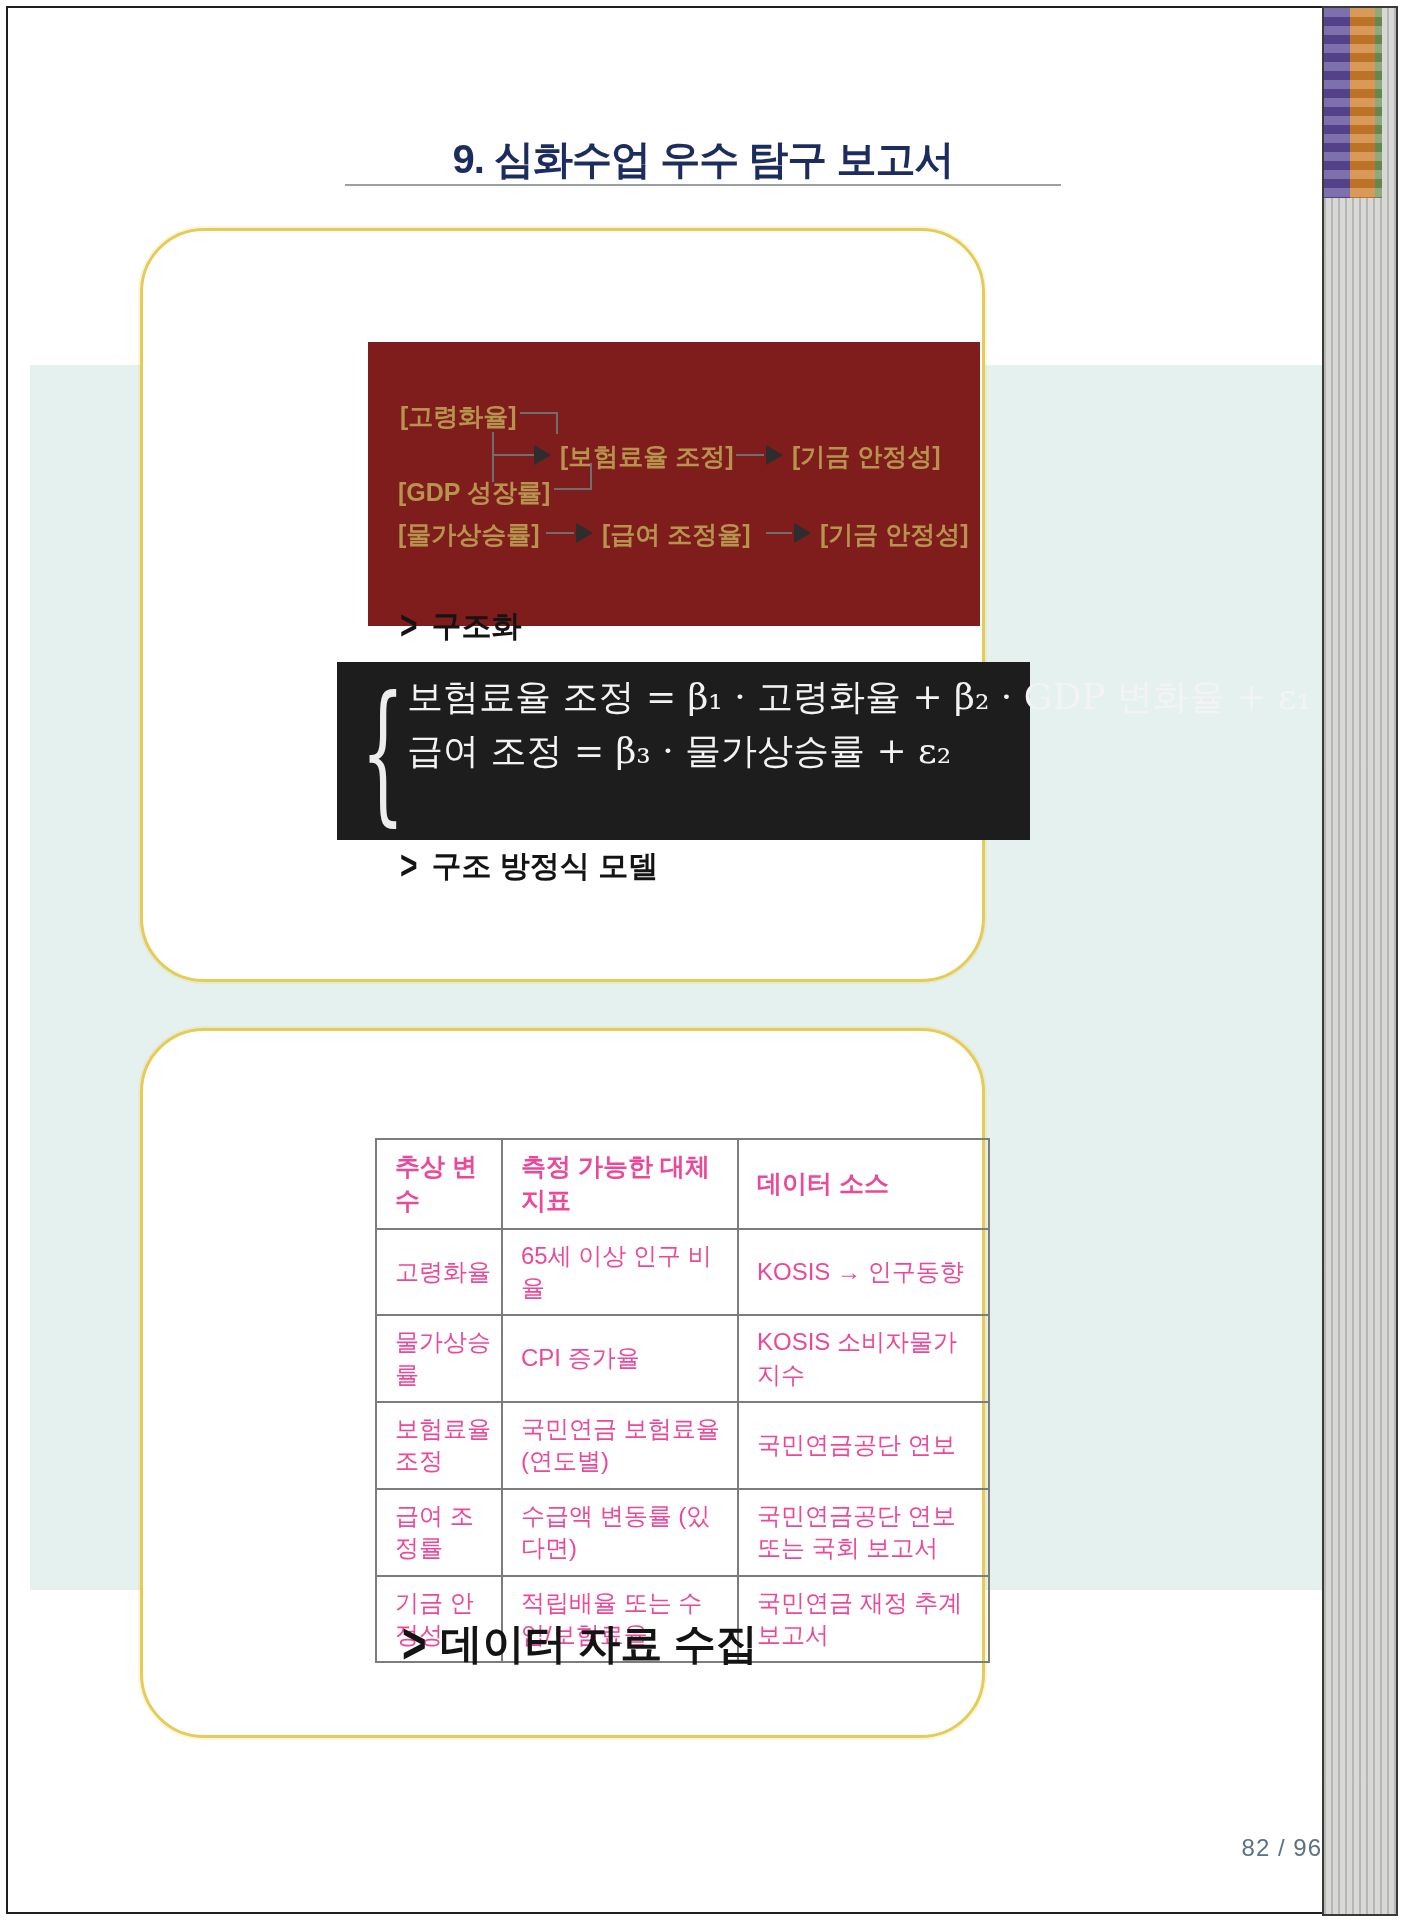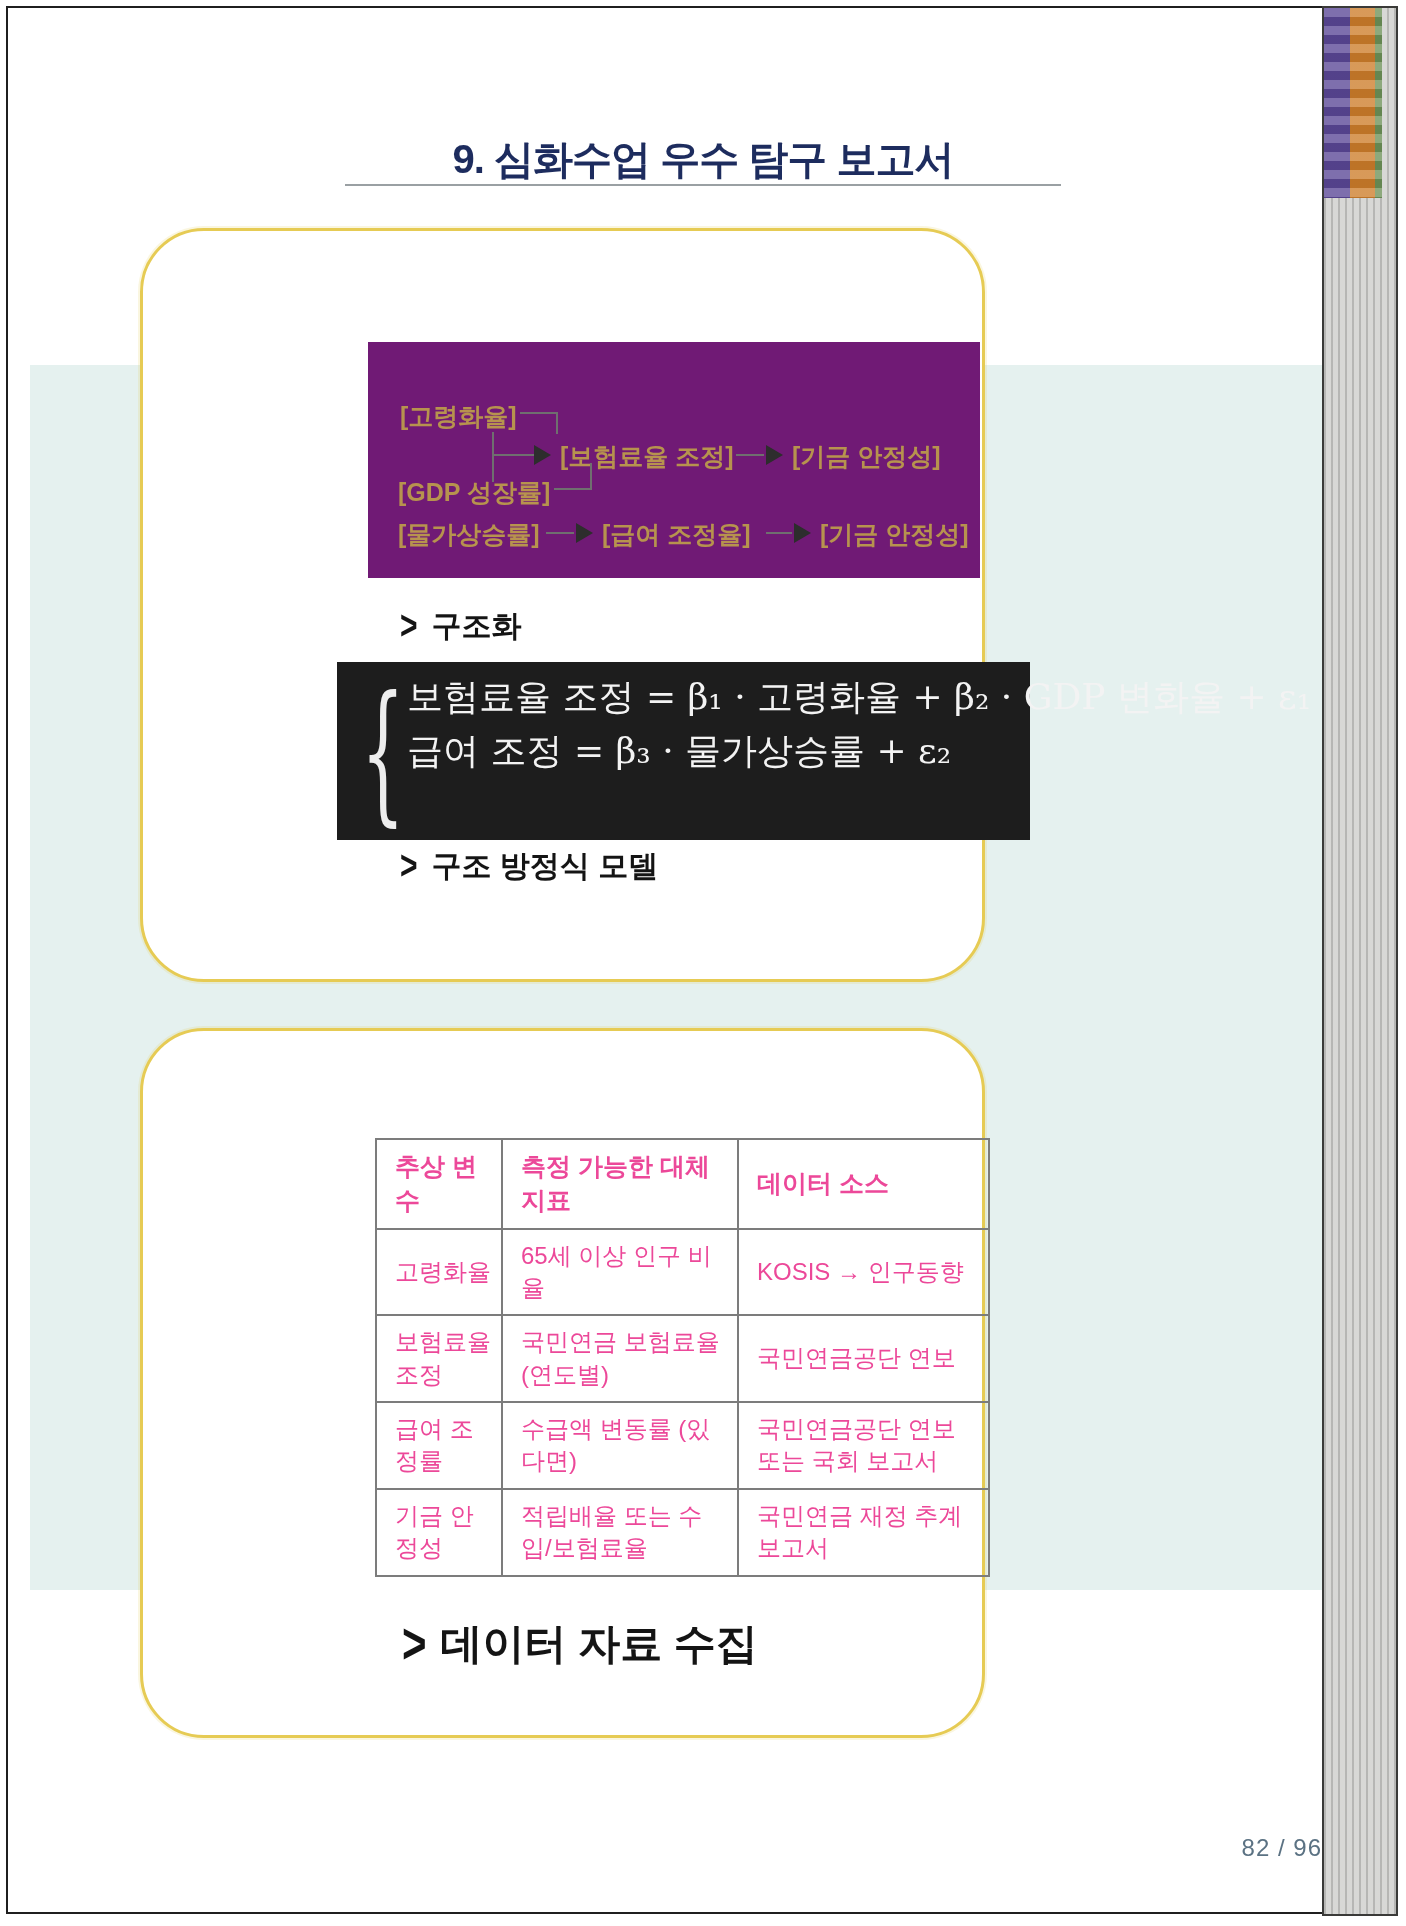--- a/index.html
+++ b/index.html
@@ -21,21 +21,21 @@
   
   .title{position:absolute;left:345px;top:98px;width:716px;text-align:center;
          font-size:40px;font-weight:800;color:#1d2c5e;letter-spacing:-1px;margin-top:34px;}
   .title-underline{position:absolute;left:345px;top:184px;width:716px;height:2px;background:#9aa0a3;}
   
   .ybox{position:absolute;left:140px;width:845px;background:#ffffff;border:3px solid #e6cb54;
         border-radius:64px;box-sizing:border-box;box-shadow:0 0 0 2px rgba(230,203,84,.18);}
   .ybox.one{top:228px;height:754px;}
   .ybox.two{top:1028px;height:710px;}
   
-  .diagram{position:absolute;left:368px;top:342px;width:612px;height:236px;background:#701a75;}
+  .diagram{position:absolute;left:368px;top:342px;width:612px;height:284px;background:#7f1d1d;}
   .node{position:absolute;font-size:25px;font-weight:600;color:#b7934e;white-space:nowrap;}
   .cline{position:absolute;background:#6f6f6f;}
   .arr{position:absolute;width:0;height:0;border-top:10px solid transparent;
        border-bottom:10px solid transparent;border-left:17px solid #2d2d2d;}
   
   .caption{position:absolute;font-weight:800;color:#141414;white-space:nowrap;}
   .cap-md{font-size:30px;text-align:right;}
   .cap-lg{font-size:42px;}
   .chev{display:inline-block;transform:scaleY(1.35);font-weight:800;margin-right:14px;}
   
@@ -132,20 +132,25 @@
       <th>추상 변수</th>
       <th>측정 가능한 대체 지표</th>
       <th>데이터 소스</th>
     </tr>
     <tr>
       <td>고령화율</td>
       <td>65세 이상 인구 비율</td>
       <td>KOSIS → 인구동향</td>
     </tr>
     <tr>
+      <td>물가상승률</td>
+      <td>CPI 증가율</td>
+      <td>KOSIS 소비자물가지수</td>
+    </tr>
+    <tr>
       <td>보험료율 조정</td>
       <td>국민연금 보험료율 (연도별)</td>
       <td>국민연금공단 연보</td>
     </tr>
     <tr>
       <td>급여 조정률</td>
       <td>수급액 변동률 (있다면)</td>
       <td>국민연금공단 연보 또는 국회 보고서</td>
     </tr>
     <tr>

